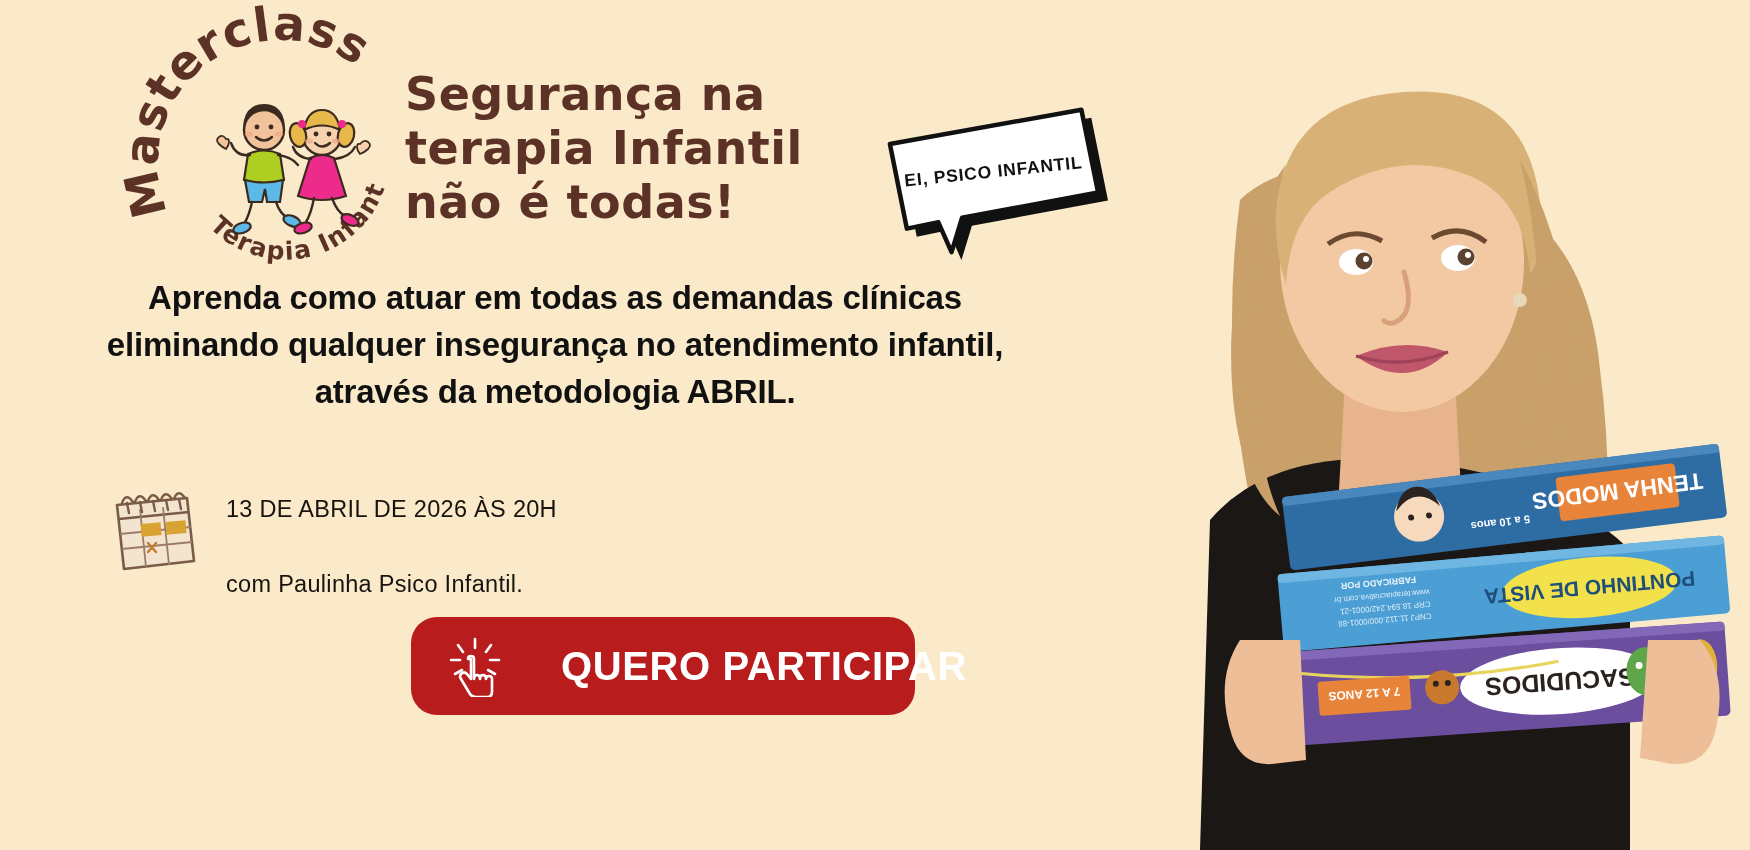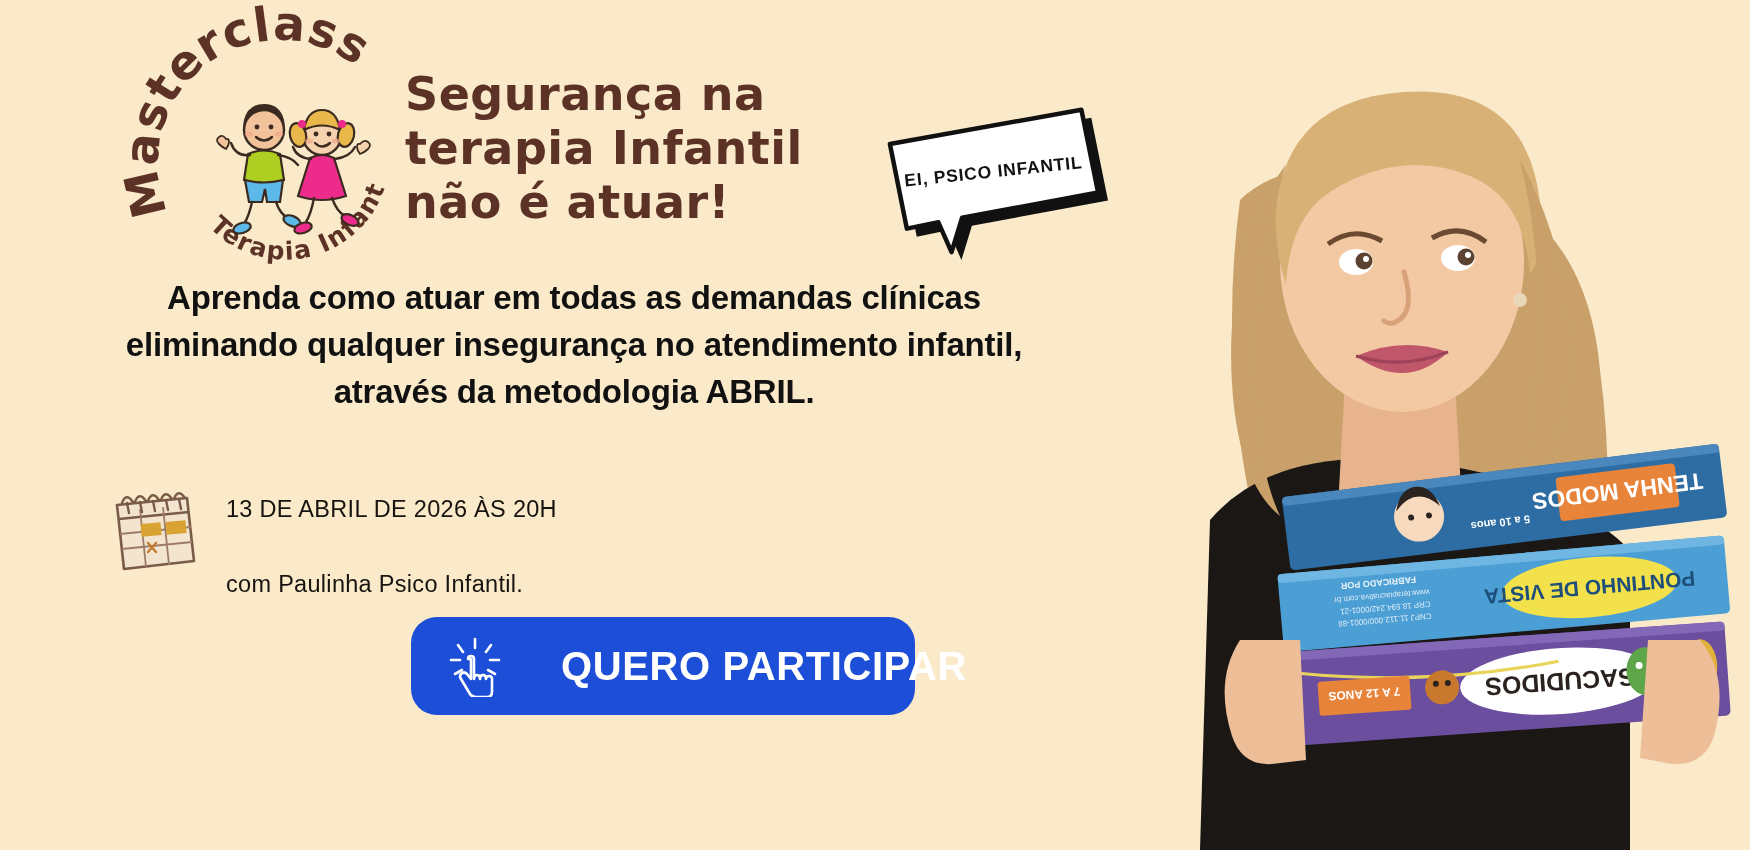--- a/index.html
+++ b/index.html
@@ -49,21 +49,21 @@
     font-size: 46px;
     line-height: 1.17;
     color: #5C3226;
     letter-spacing: 0.5px;
   }
   #headline .hl-line { display: block; white-space: nowrap; }
 
   
   #subheadline {
     position: absolute;
-    left: 64px;
+    left: 45px;
     top: 275px;
     width: 1020px;
     text-align: center;
     font-family: "Liberation Sans Narrow", "Liberation Sans", sans-serif;
     font-weight: 700;
     font-size: 33px;
     line-height: 1.42;
     color: #111111;
     letter-spacing: -0.2px;
   }
@@ -92,21 +92,21 @@
   #detail-lines .d-line.upper { text-transform: uppercase; }
   #detail-lines .host-name { font-weight: 400; }
 
   
   #cta-button {
     position: absolute;
     left: 411px;
     top: 617px;
     width: 504px;
     height: 98px;
-    background: #1d4ed8;
+    background: #b91c1c;
     border: none;
     border-radius: 26px;
     display: flex;
     align-items: center;
     justify-content: flex-start;
     gap: 56px;
     padding-left: 38px;
     cursor: pointer;
   }
   #cta-icon { width: 56px; height: 62px; flex: none; }
@@ -212,21 +212,21 @@
         <ellipse cx="133" cy="190" rx="9" ry="5" fill="#ED2B8A" stroke="#3B2A20" stroke-width="2.2" transform="rotate(-18 133 190)"></ellipse>
         <ellipse cx="180" cy="182" rx="9" ry="5" fill="#ED2B8A" stroke="#3B2A20" stroke-width="2.2" transform="rotate(24 180 182)"></ellipse>
         <path d="M190,106 q4,-5 8,-2 q4,3 0,7 q-3,3 -8,5 q-3,-4 -3,-7 q0,-4 3,-3 z" fill="#F7D2AE" stroke="#3B2A20" stroke-width="1.8"></path>
       </g>
     </svg>
   </div>
 
   <div id="headline">
     <span class="hl-line">Segurança na</span>
     <span class="hl-line">terapia Infantil</span>
-    <span class="hl-line">não é atuar!</span>
+    <span class="hl-line">não é todas!</span>
   </div>
 
   <div id="subheadline">
     <span class="sub-line">Aprenda como atuar em todas as demandas clínicas</span>
     <span class="sub-line">eliminando qualquer  insegurança no atendimento infantil,</span>
     <span class="sub-line">através da metodologia ABRIL.</span>
   </div>
 
   <div id="details">
     <div id="calendar-icon">

